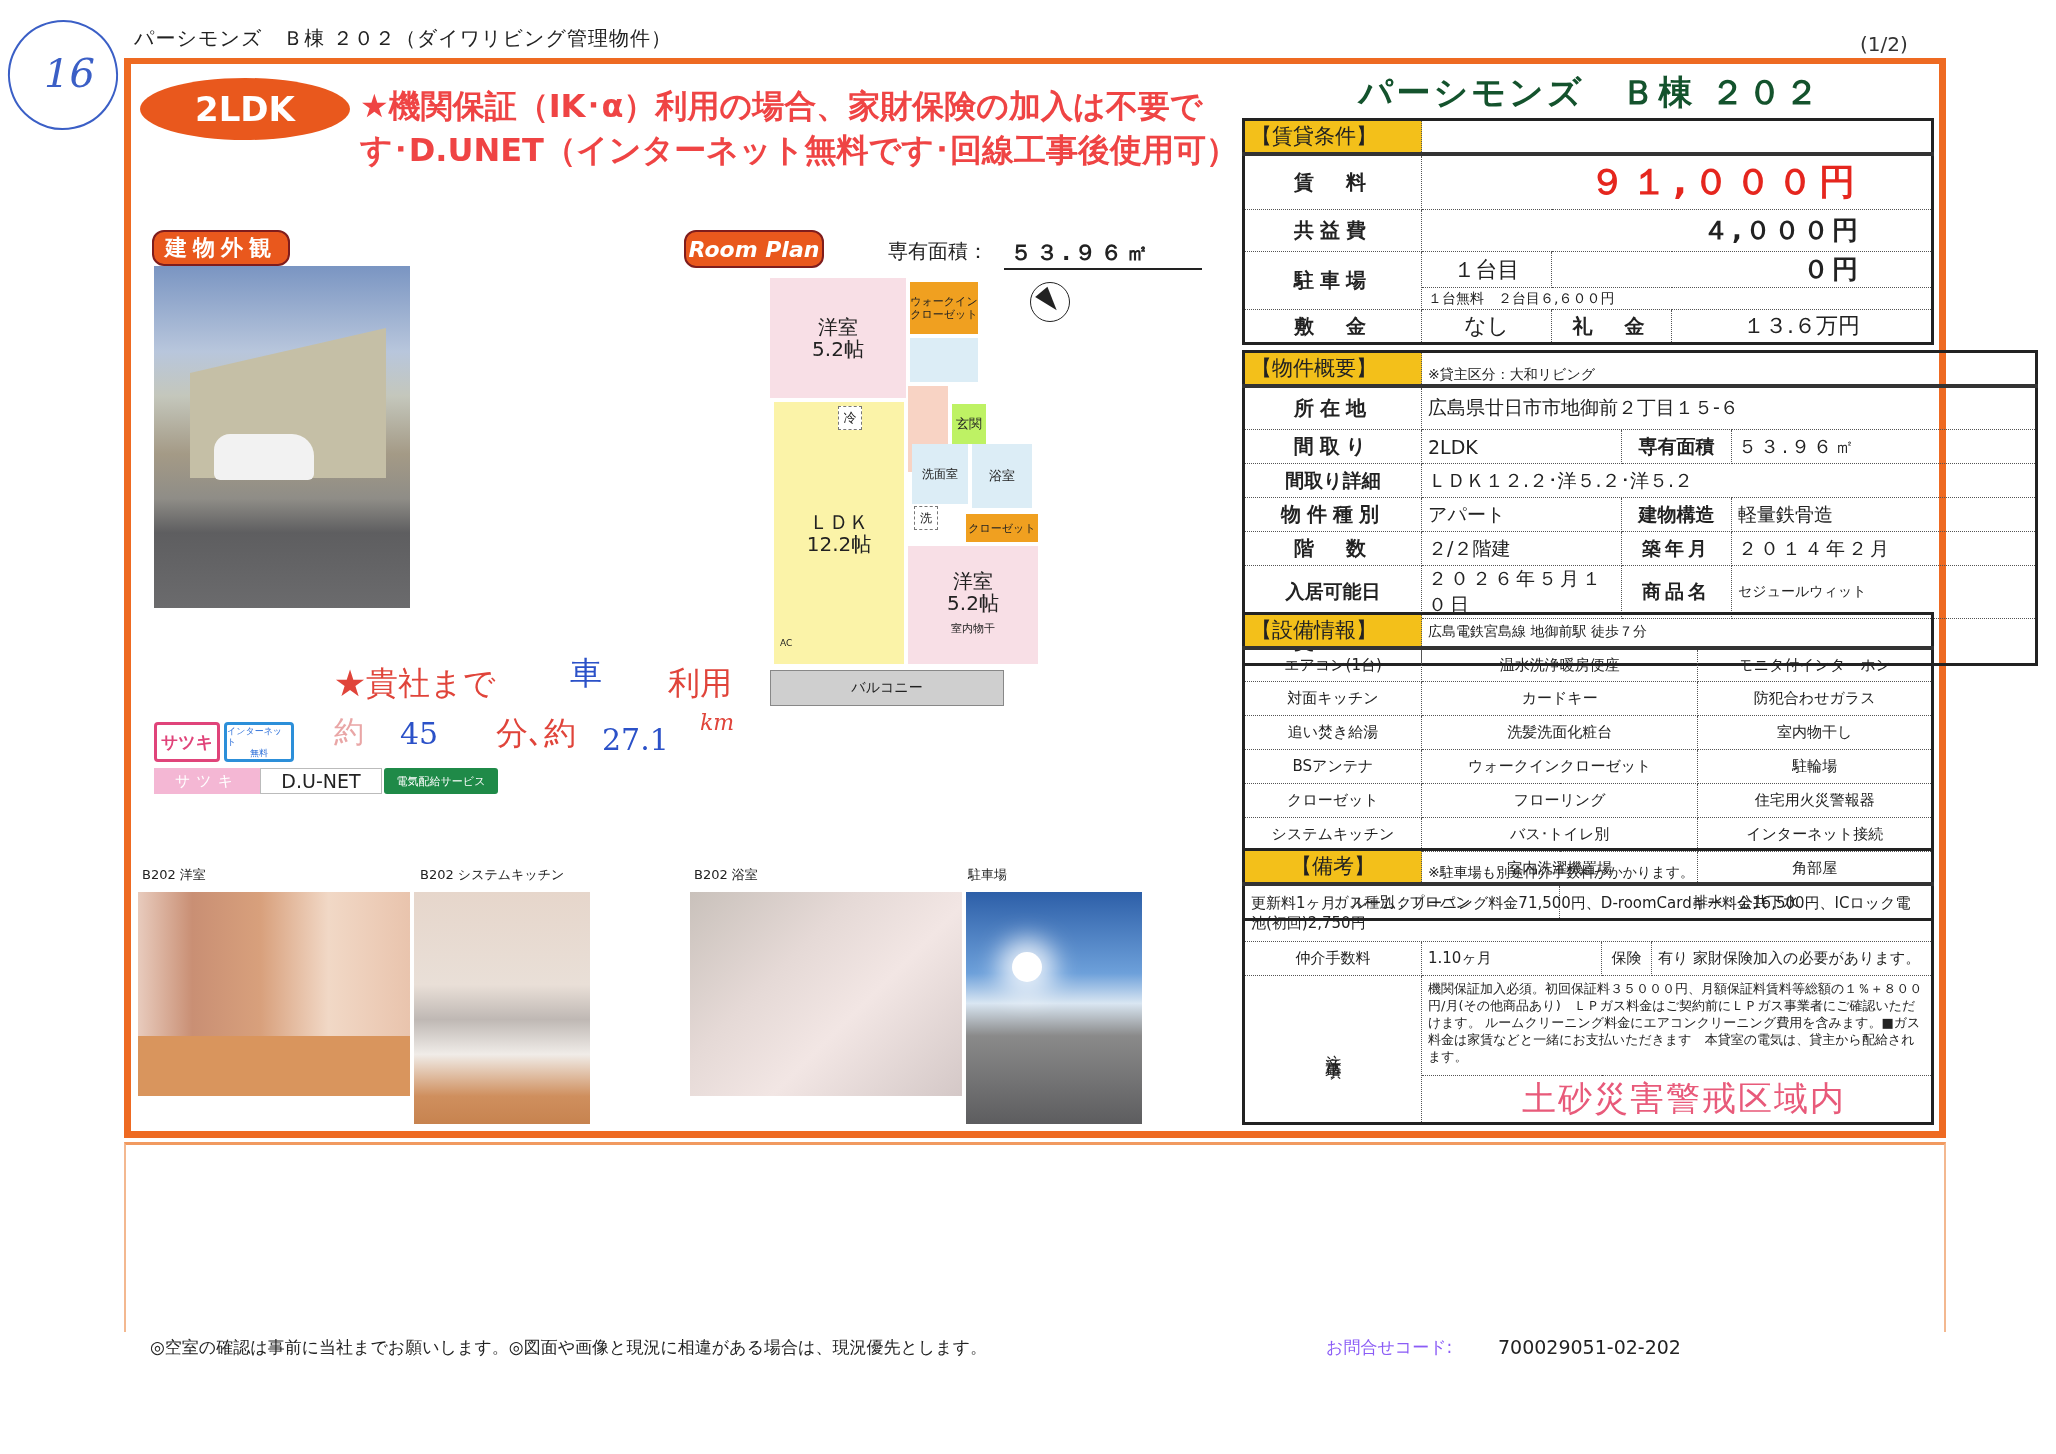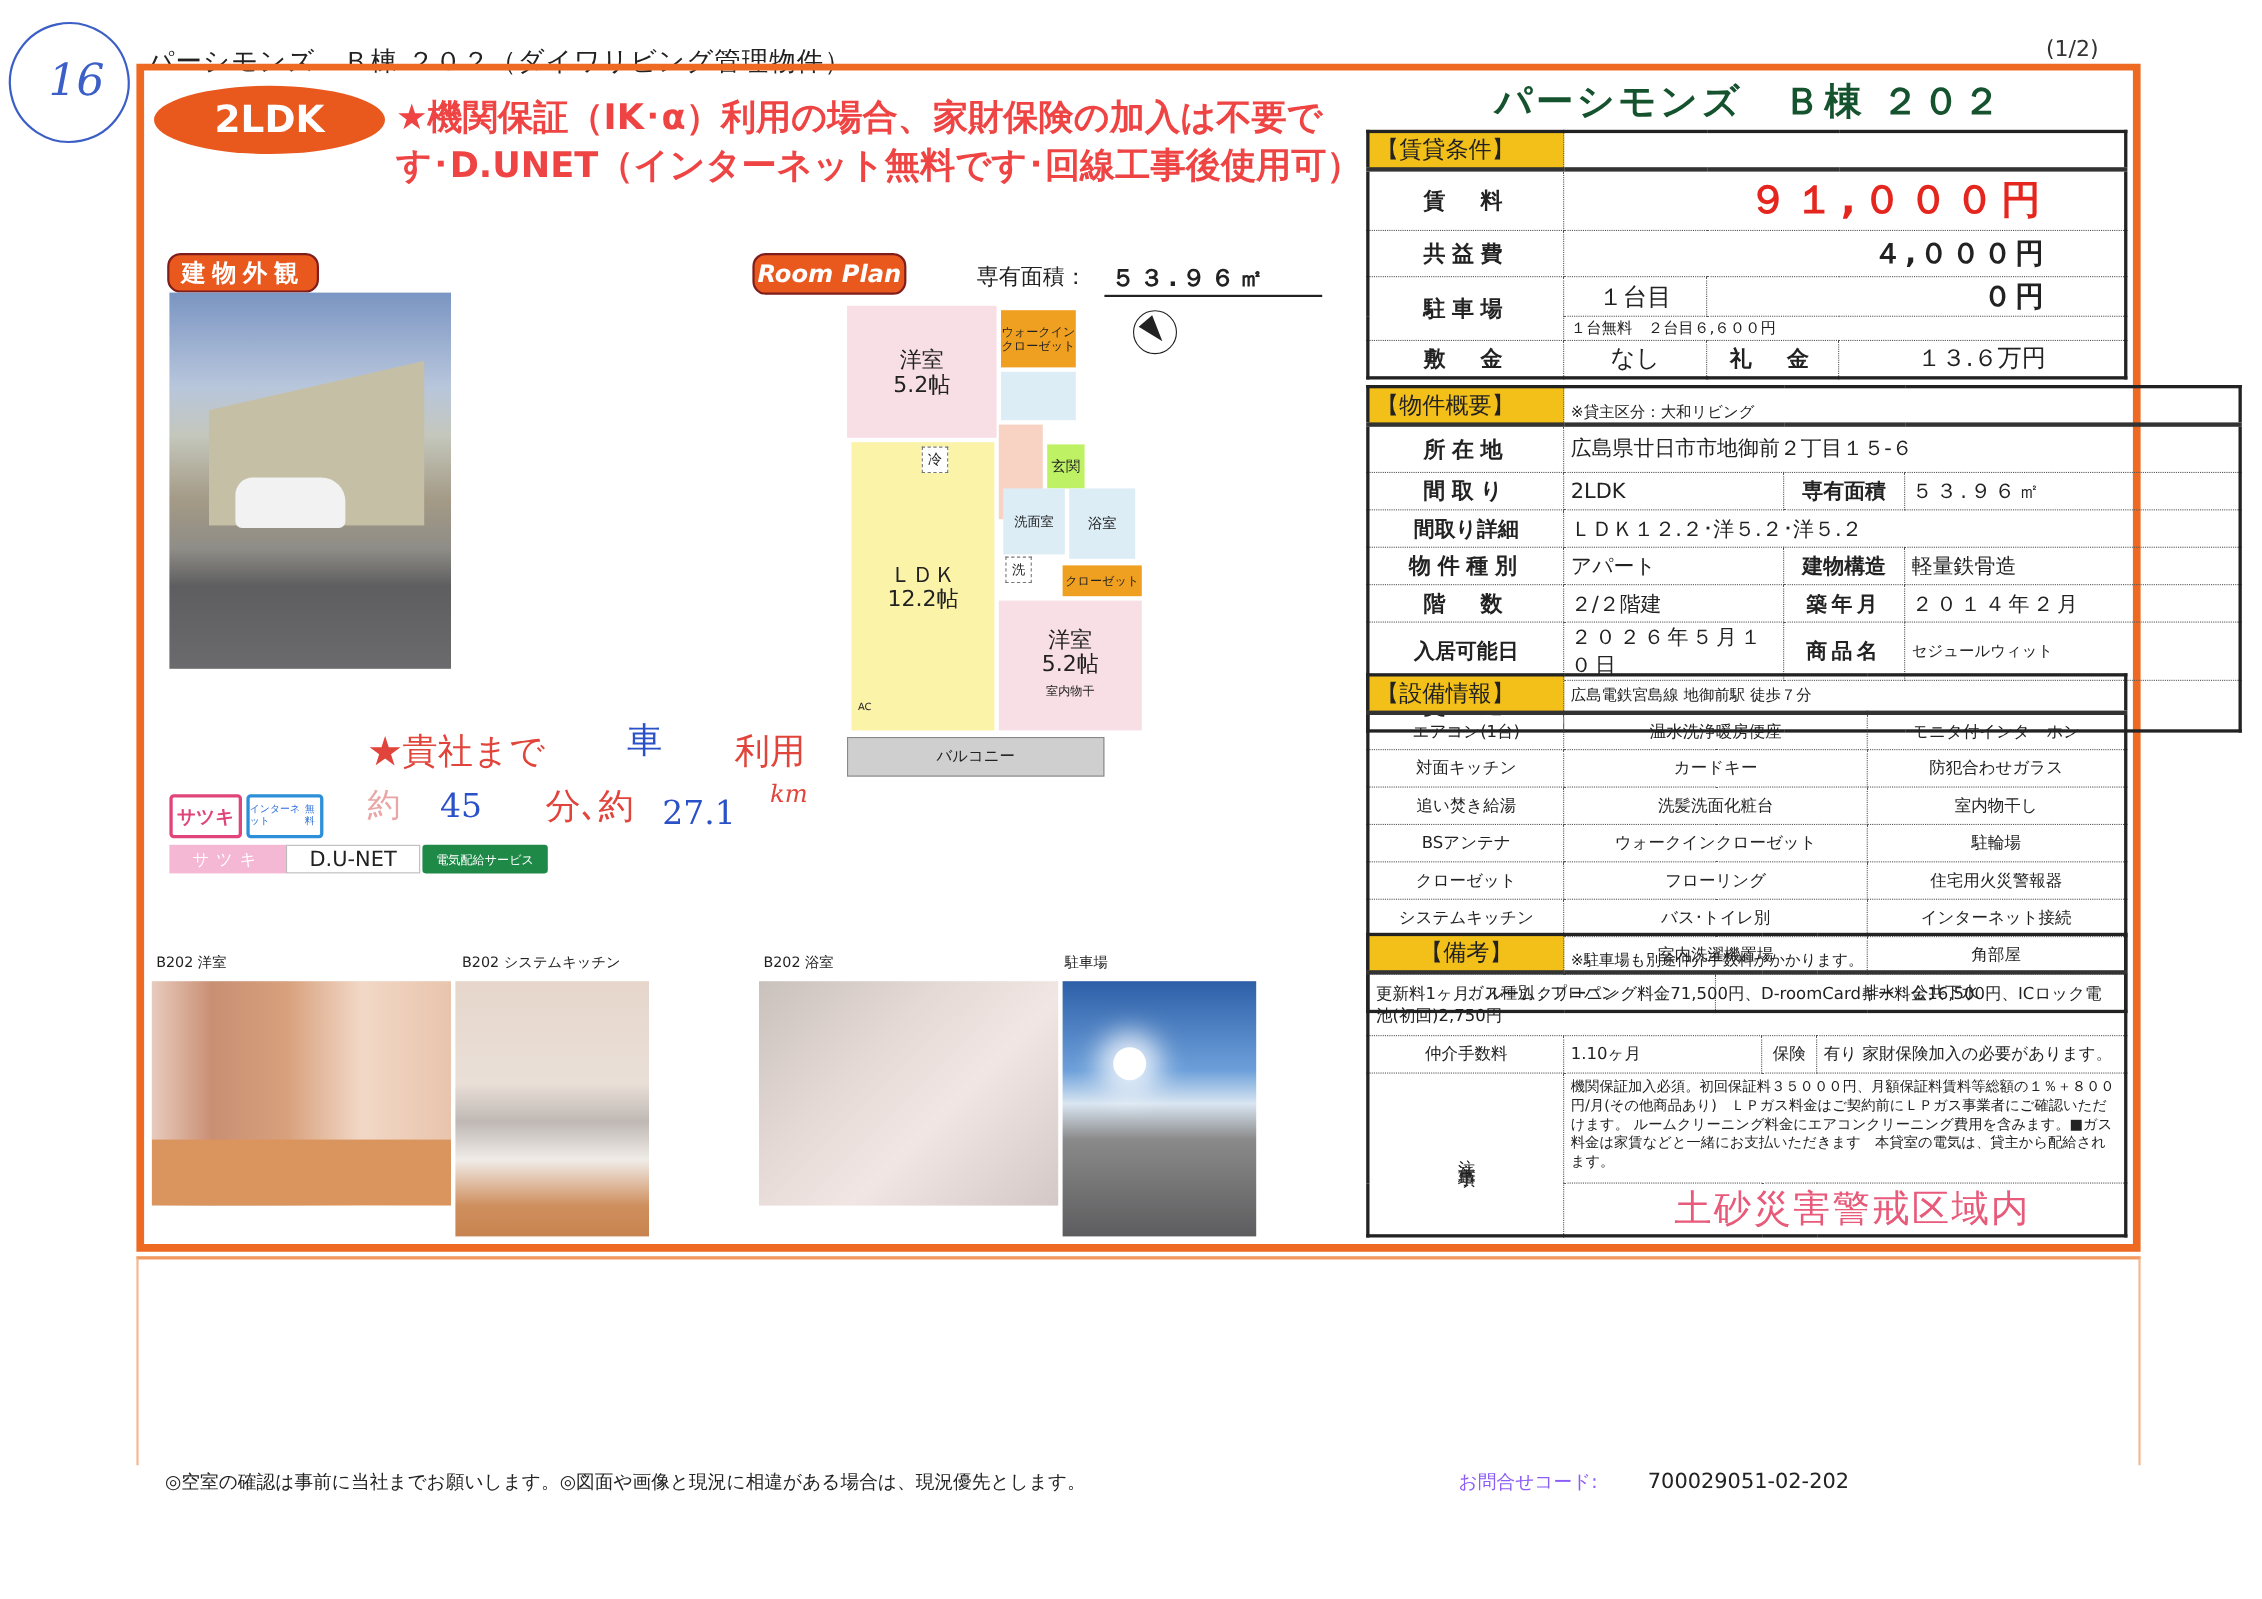--- a/index.html
+++ b/index.html
@@ -4,21 +4,21 @@
 <style>
   * { box-sizing: border-box; margin: 0; padding: 0; }
   html, body { width: 2056px; height: 1454px; background: #ffffff; overflow: hidden; }
   body { position: relative; font-family: "DejaVu Sans", "Liberation Sans", sans-serif; color: #222; }
 
   .abs { position: absolute; }
 
   
   .circle-mark { left: 8px; top: 20px; width: 110px; height: 110px; border: 2px solid #3b5fc6; border-radius: 50%; transform: rotate(-12deg); }
   .circle-num { left: 44px; top: 50px; font-size: 40px; color: #3b5fc6; font-family: "DejaVu Serif", serif; font-style: italic; }
-  .doc-title { left: 134px; top: 40px; font-size: 24px; color: #222; letter-spacing: 1px; }
+  .doc-title { left: 134px; top: 25px; font-size: 20px; color: #222; letter-spacing: 1px; }
   .page-num { left: 1860px; top: 32px; font-size: 20px; color: #333; }
 
   
   .frame { left: 124px; top: 58px; width: 1822px; height: 1080px; border: 7px solid #ee6a22; border-top-width: 6px; }
   .frame2 { left: 124px; top: 1142px; width: 1822px; height: 190px; border-left: 2px solid #f3b890; border-right: 2px solid #f3b890; border-top: 3px solid #f19a60; }
 
   
   .type-badge { left: 140px; top: 78px; width: 210px; height: 62px; background: #e9581d; border-radius: 50%; color: #fff; font-size: 34px; font-weight: bold; display: flex; align-items: center; justify-content: center; }
   .headline { left: 360px; top: 84px; width: 880px; font-size: 32px; line-height: 44px; color: #ef4444; font-weight: bold; }
 
@@ -58,21 +58,21 @@
   .note-l1 { left: 334px; top: 662px; font-size: 32px; color: #e0443a; }
   .note-car { left: 570px; top: 652px; font-size: 32px; color: #2b51c8; }
   .note-use { left: 668px; top: 662px; font-size: 32px; color: #e0443a; }
   .note-l2a { left: 334px; top: 712px; font-size: 30px; color: #e9a6a6; }
   .note-min { left: 400px; top: 716px; font-size: 30px; color: #2b51c8; }
   .note-l2b { left: 496px; top: 712px; font-size: 32px; color: #e0443a; }
   .note-km { left: 602px; top: 722px; font-size: 30px; color: #2b51c8; }
   .note-kmu { left: 700px; top: 710px; font-size: 22px; color: #e0443a; font-style: italic; }
 
   .logo-satsuki { left: 154px; top: 722px; width: 66px; height: 40px; border: 3px solid #e0447a; border-radius: 4px; background: #fff; color: #e0447a; font-size: 17px; font-weight: bold; display: flex; align-items: center; justify-content: center; }
-  .logo-inet { left: 224px; top: 722px; width: 70px; height: 40px; border: 3px solid #2c8fd9; border-radius: 4px; background: #fff; color: #2c6fd9; font-size: 9px; line-height: 11px; display: flex; align-items: center; justify-content: center; }
+  .logo-inet { left: 224px; top: 722px; width: 70px; height: 40px; border: 3px solid #2c8fd9; border-radius: 4px; background: #fff; color: #2c6fd9; font-size: 9px; line-height: 11px; display: flex; flex-direction: column; align-items: center; justify-content: center; }
   .bar-satsuki { left: 154px; top: 768px; width: 106px; height: 26px; background: #f4b7d4; color: #fff; font-size: 15px; letter-spacing: 6px; display: flex; align-items: center; justify-content: center; }
   .bar-dunet { left: 260px; top: 768px; width: 122px; height: 26px; background: #fff; border: 1px solid #bbb; color: #222; font-size: 19px; display: flex; align-items: center; justify-content: center; }
   .bar-elec { left: 384px; top: 768px; width: 114px; height: 26px; background: #1f8a48; color: #fff; font-size: 11px; border-radius: 3px; display: flex; align-items: center; justify-content: center; }
 
   
   .cap { font-size: 13px; color: #222; }
   .cap1 { left: 142px; top: 866px; } .cap2 { left: 420px; top: 866px; } .cap3 { left: 694px; top: 866px; } .cap4 { left: 968px; top: 866px; }
   .ph { position: absolute; overflow: hidden; }
   .ph1 { left: 138px; top: 892px; width: 272px; height: 204px; background: linear-gradient(90deg,#e8cbbd 0%,#c98f74 20%,#d8a07c 45%,#f1d8c6 70%,#e9c4ad 100%); }
   .ph1 .floor { position: absolute; left: 0; bottom: 0; width: 100%; height: 60px; background: #d9955d; }

